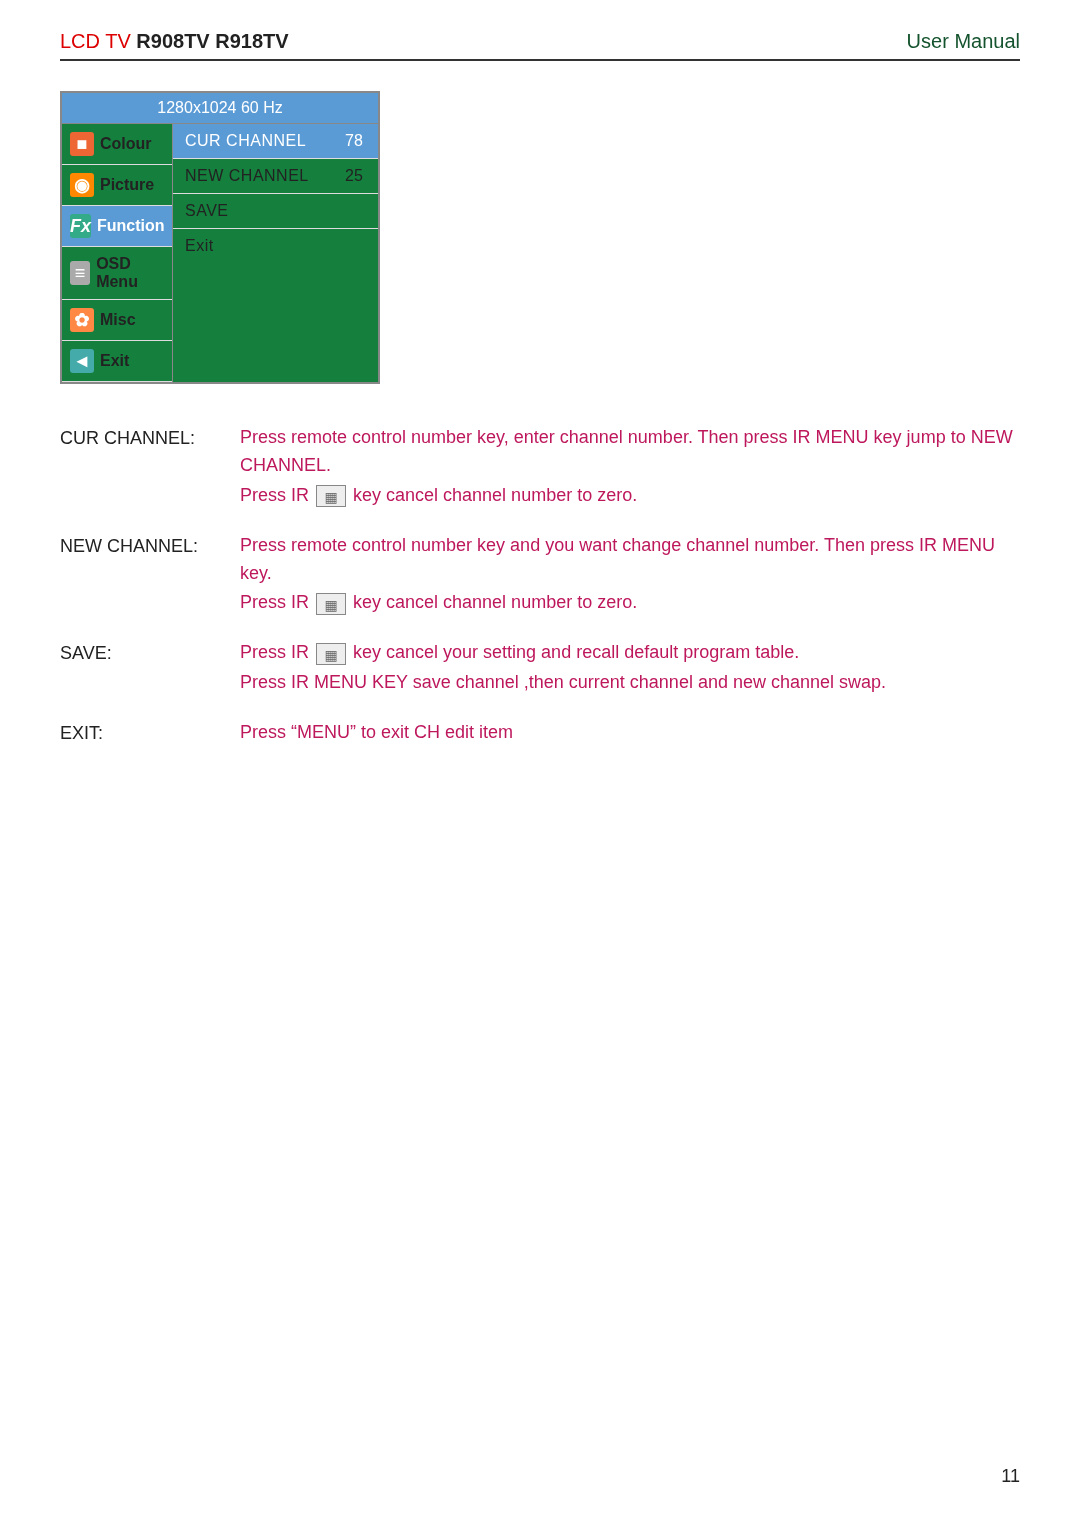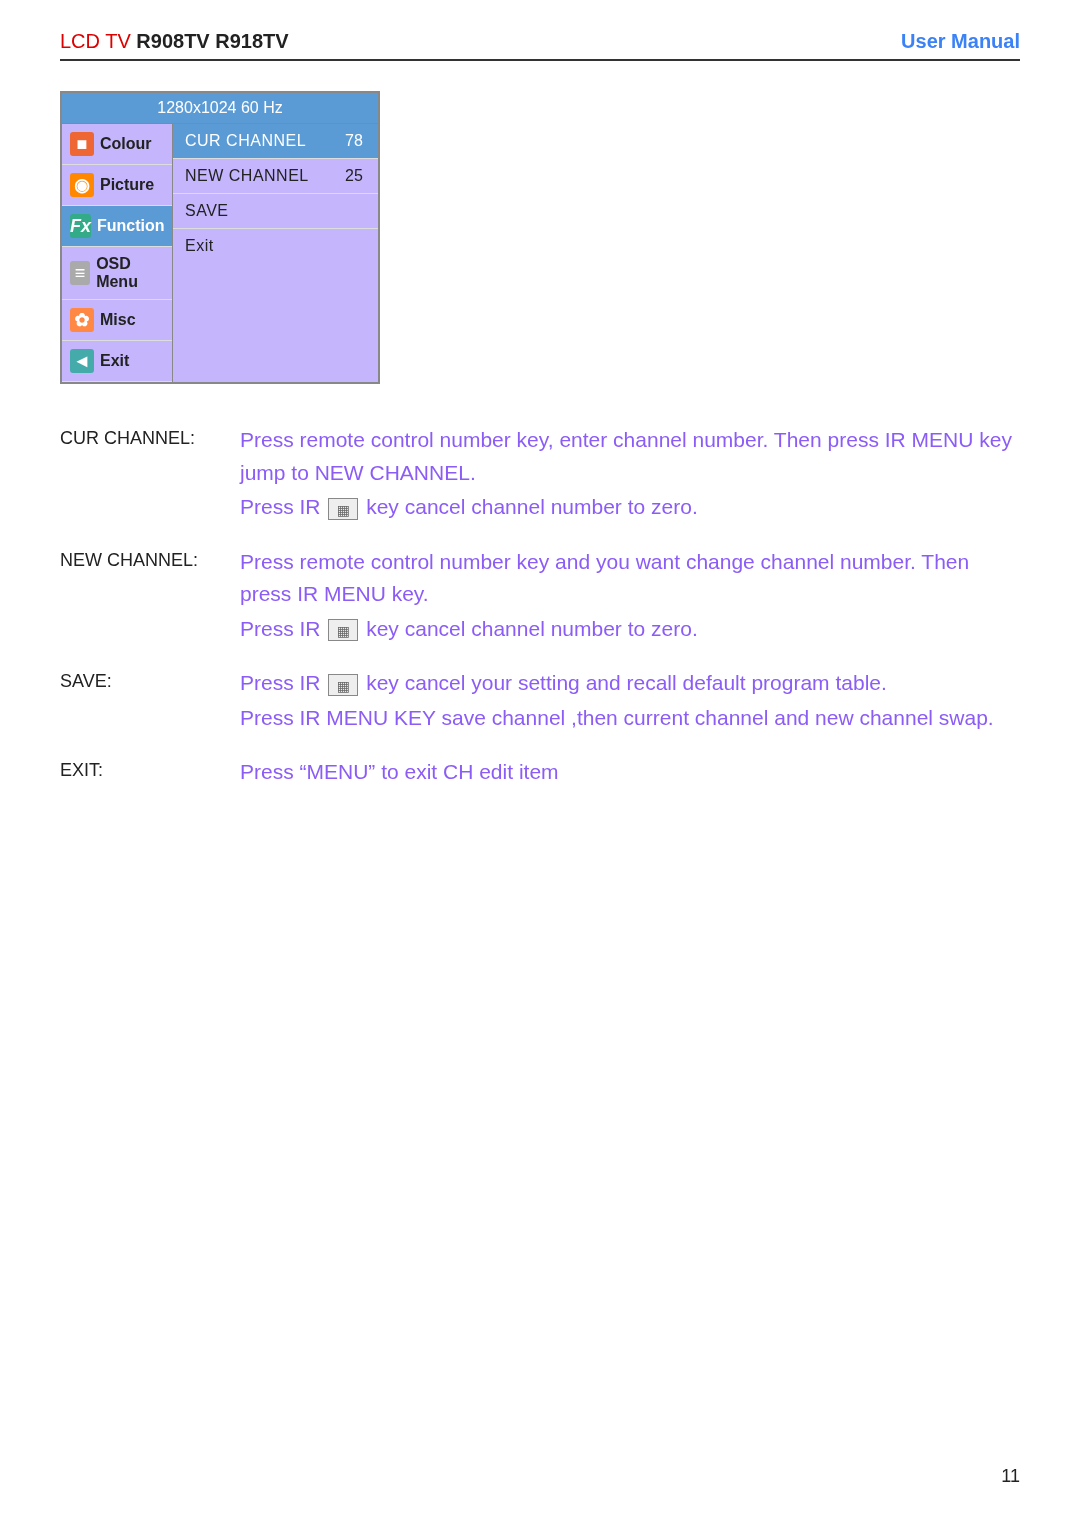--- a/index.html
+++ b/index.html
@@ -27,33 +27,33 @@
     }
     .header-left .brand {
       font-weight: bold;
       color: #222;
     }
     .header-left .brand-lcd {
       color: #d00;
     }
     .header-right {
       font-size: 20px;
-      font-weight: bold;
-      color: #3b82f6;
+      font-weight: normal;
+      color: #14532d;
     }
 
     
     .osd-container {
       display: flex;
       margin-bottom: 40px;
     }
     .osd-box {
       border: 2px solid #888;
       width: 320px;
-      background: #c4b5fd;
+      background: #15803d;
     }
     .osd-resolution {
       background: #5b9bd5;
       color: #fff;
       text-align: center;
       padding: 6px 0;
       font-size: 16px;
       border-bottom: 1px solid #888;
     }
     .osd-sidebar {
@@ -136,22 +136,22 @@
     }
     .desc-label {
       min-width: 180px;
       font-weight: normal;
       color: #222;
       padding-top: 1px;
       font-size: 18px;
     }
     .desc-content {
       flex: 1;
-      font-size: 21px;
-      color: #8b5cf6;
+      font-size: 18px;
+      color: #be185d;
     }
     .desc-content p {
       margin-bottom: 2px;
     }
 
     
     .ir-key {
       display: inline-block;
       width: 30px;
       height: 22px;

